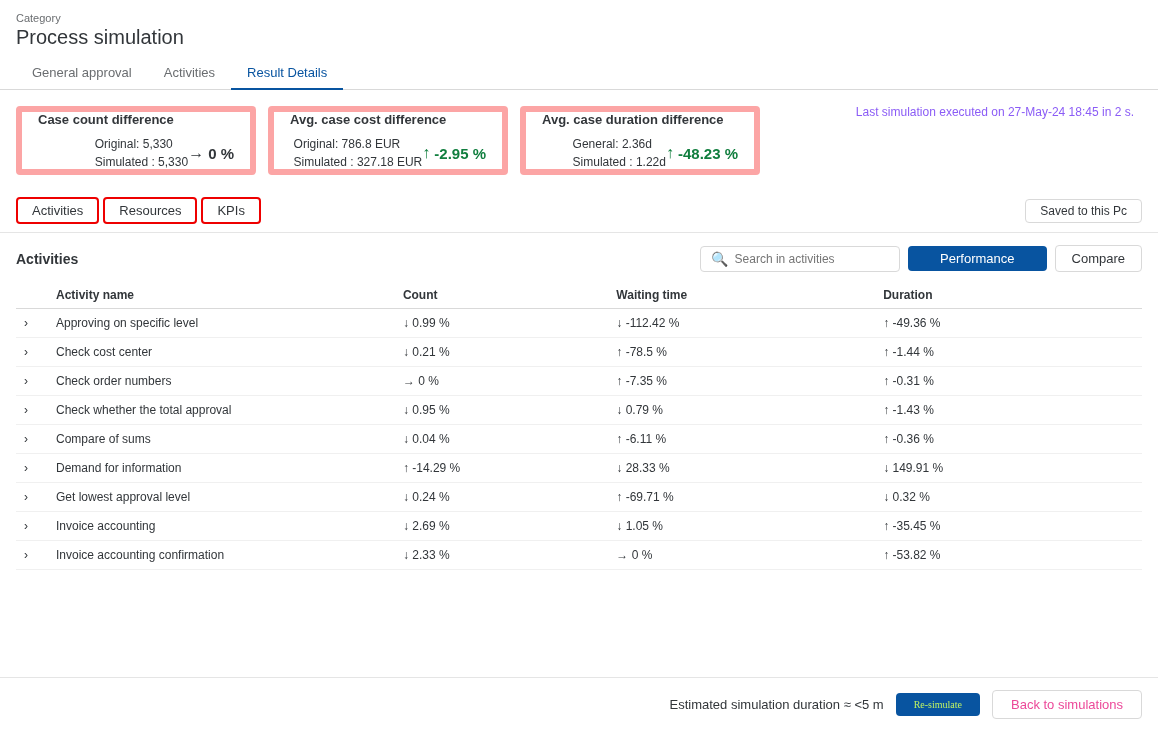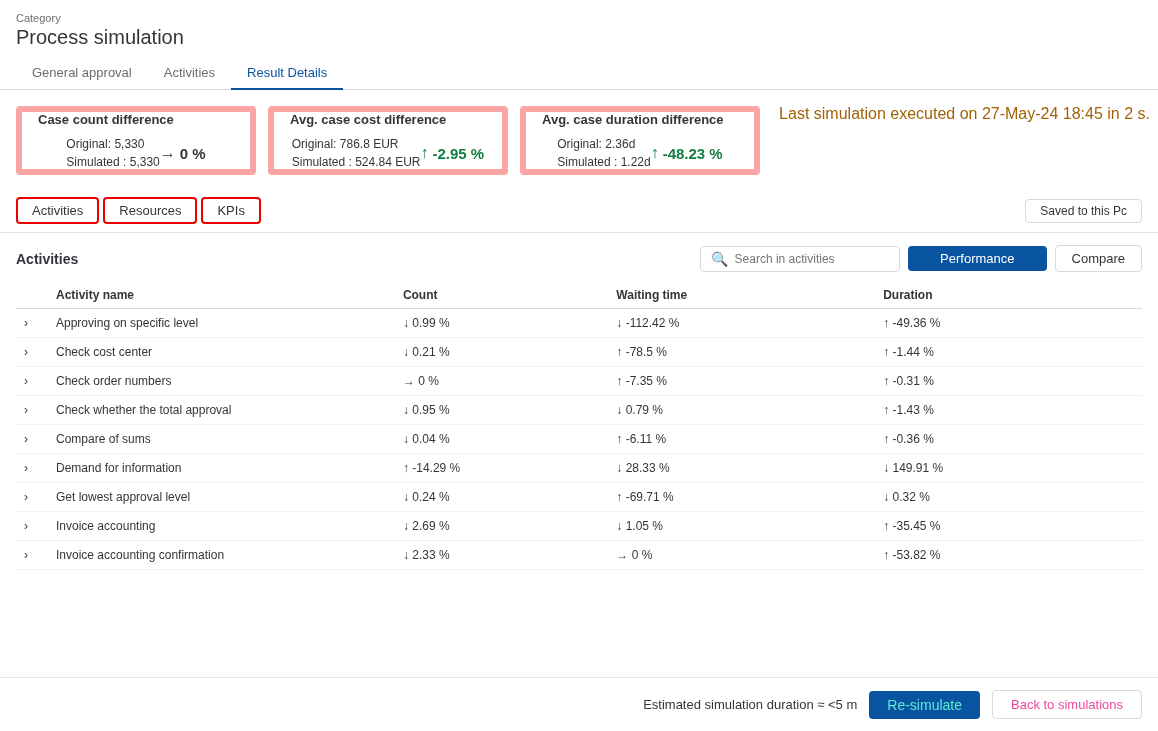--- a/index.html
+++ b/index.html
@@ -11,27 +11,27 @@
     .header { padding: 12px 16px 0 16px; background: #fff; }
     .category-label { font-size: 11px; color: #6a6d70; margin-bottom: 2px; }
     .page-title { font-size: 20px; font-weight: 300; color: #32363a; margin-bottom: 8px; }
     
     
     .tabs { display: flex; border-bottom: 1px solid #d9d9d9; padding: 0 16px; background: #fff; }
     .tab { padding: 8px 16px; font-size: 13px; cursor: pointer; color: #6a6d70; border-bottom: 2px solid transparent; margin-bottom: -1px; }
     .tab.active { color: #0854a0; border-bottom: 2px solid #0854a0; font-weight: 500; }
     
     
-    .last-sim { font-size: 16px; color: #a16207; position: absolute; right: 8px; top: 48px; }
+    .last-sim { font-size: 12px; color: #8b5cf6; position: absolute; right: 24px; top: 48px; }
     
     
     .kpi-row { display: flex; gap: 12px; padding: 16px 16px 12px 16px; background: #fff; }
     .kpi-card { border: 6px solid #fca5a5; border-radius: 4px; padding: 0 16px; min-width: 220px; flex: 1; max-width: 240px; }
     .kpi-title { font-size: 13px; font-weight: 600; color: #32363a; margin-bottom: 10px; }
-    .kpi-values { display: flex; align-items: center; justify-content: center; }
+    .kpi-values { display: flex; align-items: center; justify-content: flex-end; }
     .kpi-values-left { display: flex; flex-direction: column; gap: 4px; }
     .kpi-label { font-size: 12px; color: #32363a; }
     .kpi-diff { display: flex; align-items: center; gap: 4px; font-size: 15px; font-weight: 600; }
     .kpi-diff.neutral { color: #32363a; }
     .kpi-diff.positive { color: #107e3e; }
     .arrow-right { color: #32363a; font-size: 16px; }
     .arrow-up { color: #107e3e; font-size: 16px; }
     
     
     .sub-tabs-row { display: flex; align-items: center; justify-content: space-between; padding: 10px 16px 8px 16px; background: #fff; border-bottom: 1px solid #e5e5e5; }
@@ -59,21 +59,21 @@
     .col-count { width: 160px; }
     .col-wait { width: 200px; }
     .col-dur { width: 200px; }
     .val-up { color: #107e3e; }
     .val-down { color: #bb0000; }
     .val-neutral { color: #32363a; }
     
     
     .footer { display: flex; align-items: center; justify-content: flex-end; gap: 12px; padding: 12px 16px; border-top: 1px solid #e5e5e5; background: #fff; }
     .footer-text { font-size: 13px; color: #32363a; }
-    .re-simulate-btn { padding: 6px 18px; background: #0854a0; color: #5eead4; border: none; border-radius: 4px; font-size: 14px; cursor: pointer; }
+    .re-simulate-btn { padding: 6px 18px; background: #0854a0; color: #bef264; border: none; border-radius: 4px; font-size: 10px; cursor: pointer; font-family: Liberation Serif, serif; }
     .back-btn { padding: 6px 18px; background: #fff; color: #ec4899; border: 1px solid #d9d9d9; border-radius: 4px; font-size: 13px; cursor: pointer; }
     .top-bar { display: flex; justify-content: space-between; align-items: flex-start; }
     
     
     .table-scroll { max-height: 330px; overflow-y: auto; overflow-x: hidden; position: relative; }
     .table-scroll::-webkit-scrollbar { width: 6px; }
     .table-scroll::-webkit-scrollbar-track { background: #f5f5f5; }
     .table-scroll::-webkit-scrollbar-thumb { background: #c8c8c8; border-radius: 3px; }
   </style>
 </head>
@@ -111,33 +111,33 @@
           <span class="arrow-right">→</span>
           <span>0 %</span>
         </div>
       </div>
     </div>
     <div class="kpi-card">
       <div class="kpi-title">Avg. case cost difference</div>
       <div class="kpi-values">
         <div class="kpi-values-left">
           <div class="kpi-label">Original: 786.8 EUR</div>
-          <div class="kpi-label">Simulated : 524.84 EUR</div>
+          <div class="kpi-label">Simulated : 327.18 EUR</div>
         </div>
         <div class="kpi-diff positive">
           <span class="arrow-up">↑</span>
           <span>-2.95 %</span>
         </div>
       </div>
     </div>
     <div class="kpi-card">
       <div class="kpi-title">Avg. case duration difference</div>
       <div class="kpi-values">
         <div class="kpi-values-left">
-          <div class="kpi-label">Original: 2.36d</div>
+          <div class="kpi-label">General: 2.36d</div>
           <div class="kpi-label">Simulated : 1.22d</div>
         </div>
         <div class="kpi-diff positive">
           <span class="arrow-up">↑</span>
           <span>-48.23 %</span>
         </div>
       </div>
     </div>
   </div>
 

